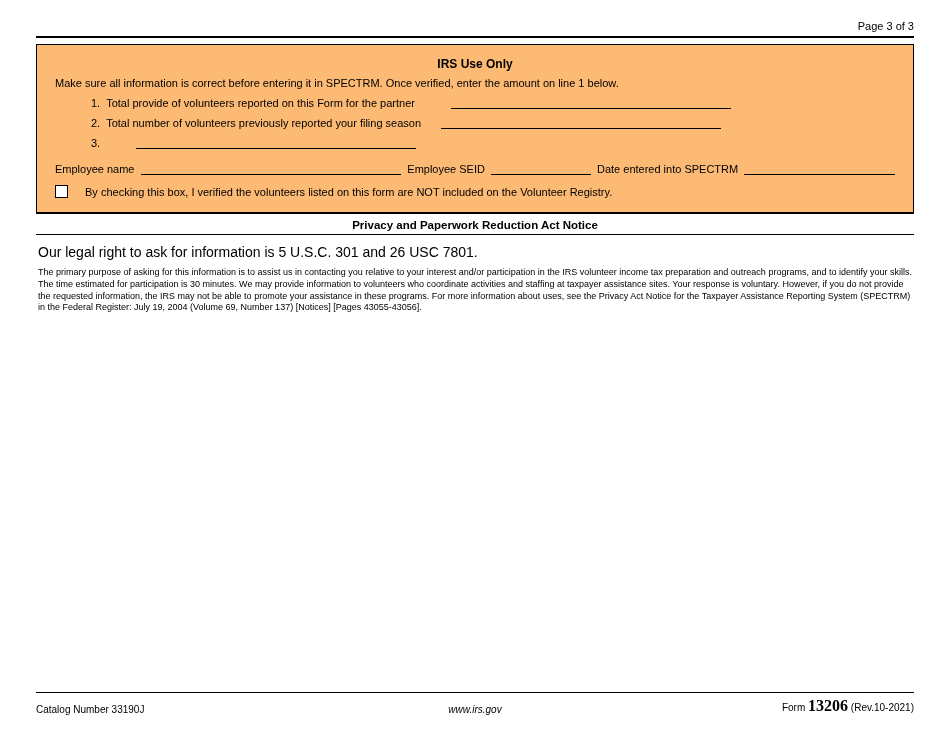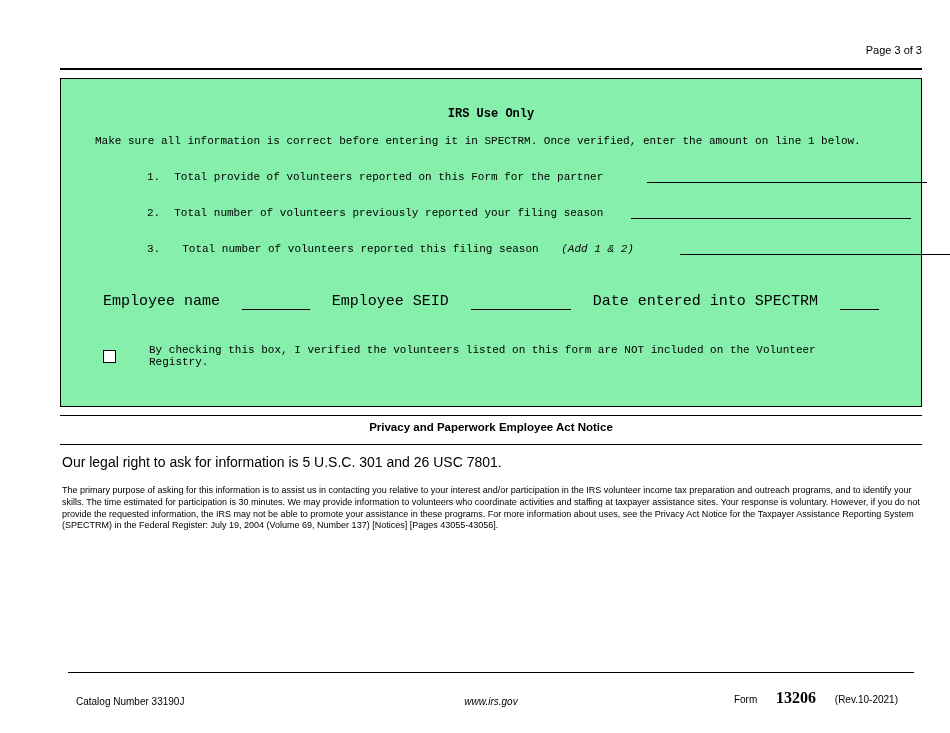--- a/index.html
+++ b/index.html
@@ -1,17 +1,17 @@
 <!DOCTYPE html>
 <html><head>
   <meta charset="utf-8">
   <style>
     * {
       box-sizing: border-box;
-      margin: 8px;
+      margin: 0;
       padding: 0;
     }
     body {
       font-family: Arial, Helvetica, sans-serif;
       background: #fff;
       width: 950px;
       height: 733px;
       position: relative;
       padding: 0 36px;
     }
@@ -20,23 +20,22 @@
       font-size: 11px;
       padding-top: 20px;
       padding-bottom: 4px;
     }
     .top-rule {
       border-top: 2px solid #000;
       margin-bottom: 6px;
     }
     .irs-box {
       border: 1.5px solid #000;
-      background: #86efac;
-      padding: 12px;
-      font-family: Liberation Mono, monospace;
+      background: #fdba74;
+      padding: 4px;
     }
     .irs-title {
       text-align: center;
       font-weight: bold;
       font-size: 12px;
       padding: 8px 0 6px 0;
     }
     .irs-instruction {
       font-size: 11px;
       padding: 0 14px 8px 14px;
@@ -64,21 +63,21 @@
       margin-left: 12px;
       height: 12px;
     }
     .fill-1 { flex: 0 0 280px; margin-left: 36px; }
     .fill-2 { flex: 0 0 280px; margin-left: 20px; }
     .fill-3 { flex: 0 0 280px; margin-left: 30px; }
     .emp-row {
       display: flex;
       align-items: flex-end;
       padding: 2px 14px 10px 14px;
-      font-size: 15px;
+      font-size: 11px;
       gap: 6px;
     }
     .emp-label {
       white-space: nowrap;
     }
     .emp-fill {
       border-bottom: 1px solid #000;
       height: 12px;
     }
     .emp-fill-1 { flex: 1 1 260px; }
@@ -170,43 +169,40 @@
       <span class="irs-line-label">Total provide of volunteers reported on this Form for the partner</span>
       <span class="irs-line-fill fill-1"></span>
     </div>
     <div class="irs-line-row">
       <span class="irs-line-num">2.</span>
       <span class="irs-line-label">Total number of volunteers previously reported your filing season</span>
       <span class="irs-line-fill fill-2"></span>
     </div>
     <div class="irs-line-row">
       <span class="irs-line-num">3.</span>
-      <span class="irs-line-label">
-        <span>Total number of volunteers reported this filing season </span><span class="irs-line-italic">(Add 1 &amp; 2)</span>
-      </span>
       <span class="irs-line-fill fill-3"></span>
     </div>
   </div>
 
   <div class="emp-row">
     <span class="emp-label">Employee name</span>
     <span class="emp-fill emp-fill-1"></span>
     <span class="emp-label">Employee SEID</span>
     <span class="emp-fill emp-fill-2"></span>
     <span class="emp-label">Date entered into SPECTRM</span>
     <span class="emp-fill emp-fill-3"></span>
   </div>
 
   <div class="checkbox-row">
     <span class="checkbox"></span>
     <span>By checking this box, I verified the volunteers listed on this form are NOT included on the Volunteer Registry.</span>
   </div>
 </div>
 
-<div class="privacy-title">Privacy and Paperwork Employee Act Notice</div>
+<div class="privacy-title">Privacy and Paperwork Reduction Act Notice</div>
 <div class="bottom-rule-thin"></div>
 
 <div class="legal-text-1">Our legal right to ask for information is 5 U.S.C. 301 and 26 USC 7801.</div>
 <div class="legal-text-2">The primary purpose of asking for this information is to assist us in contacting you relative to your interest and/or participation in the IRS volunteer income tax preparation and outreach programs, and to identify your skills. The time estimated for participation is 30 minutes. We may provide information to volunteers who coordinate activities and staffing at taxpayer assistance sites. Your response is voluntary. However, if you do not provide the requested information, the IRS may not be able to promote your assistance in these programs. For more information about uses, see the Privacy Act Notice for the Taxpayer Assistance Reporting System (SPECTRM) in the Federal Register: July 19, 2004 (Volume 69, Number 137) [Notices] [Pages 43055-43056].</div>
 
 <div class="footer">
   <div class="footer-rule"></div>
   <div class="footer-row">
     <div class="footer-left">Catalog Number 33190J</div>
     <div class="footer-center">www.irs.gov</div>

